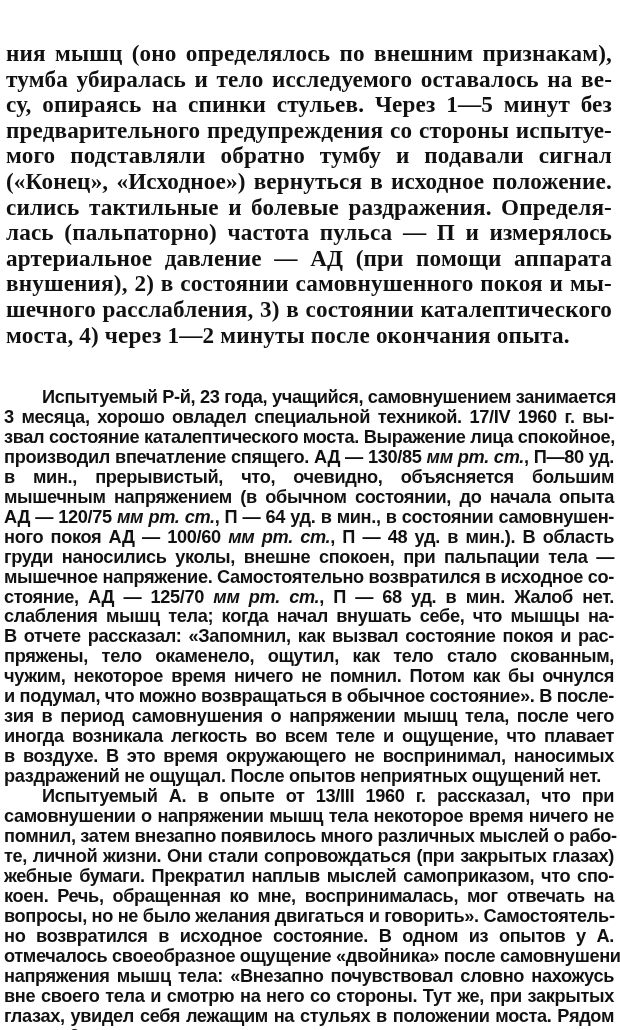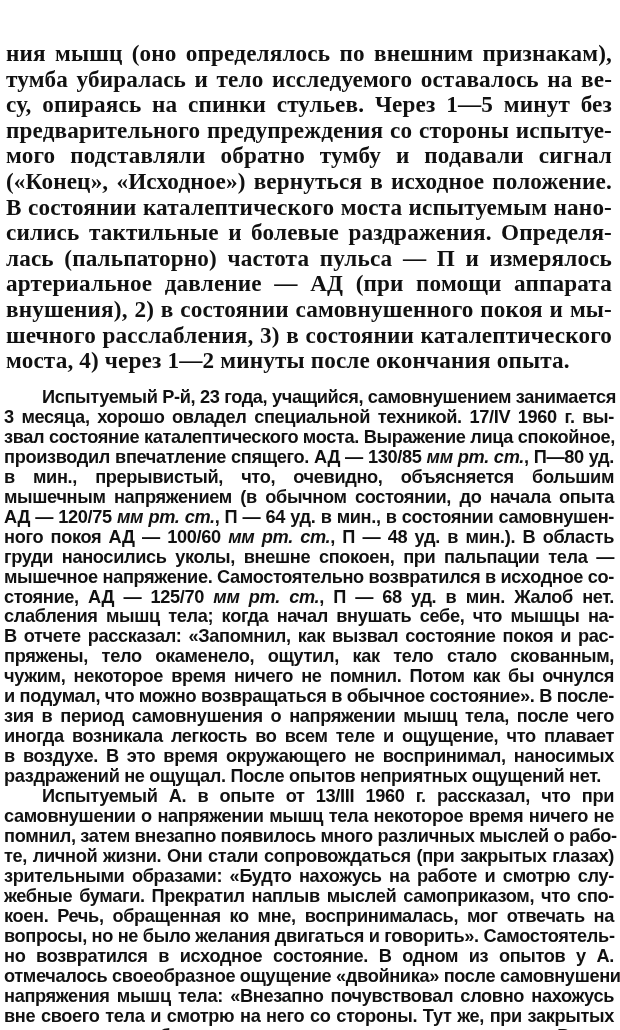--- a/index.html
+++ b/index.html
@@ -36,21 +36,20 @@
 <body>
 
 <div class="page">
   <div class="main-text">
     <span class="line">ния мышц (оно определялось по внешним признакам),</span>
     <span class="line">тумба убиралась и тело исследуемого оставалось на ве-</span>
     <span class="line">су, опираясь на спинки стульев. Через 1—5 минут без</span>
     <span class="line">предварительного предупреждения со стороны испытуе-</span>
     <span class="line">мого подставляли обратно тумбу и подавали сигнал</span>
     <span class="line">(«Конец», «Исходное») вернуться в исходное положение.</span>
-    <span class="line">В состоянии каталептического моста испытуемым нано-</span>
     <span class="line">сились тактильные и болевые раздражения. Определя-</span>
     <span class="line">лась (пальпаторно) частота пульса — П и измерялось</span>
     <span class="line">артериальное давление — АД (при помощи аппарата</span>
     <span class="line">внушения), 2) в состоянии самовнушенного покоя и мы-</span>
     <span class="line">шечного расслабления, 3) в состоянии каталептического</span>
     <span class="line last">моста, 4) через 1—2 минуты после окончания опыта.</span>
   </div>
 
   <div class="small-text">
     <span class="line indent">Испытуемый Р-й, 23 года, учащийся, самовнушением занимается</span>
@@ -70,21 +69,20 @@
     <span class="line">чужим, некоторое время ничего не помнил. Потом как бы очнулся</span>
     <span class="line">и подумал, что можно возвращаться в обычное состояние». В после-</span>
     <span class="line">зия в период самовнушения о напряжении мышц тела, после чего</span>
     <span class="line">иногда возникала легкость во всем теле и ощущение, что плавает</span>
     <span class="line">в воздухе. В это время окружающего не воспринимал, наносимых</span>
     <span class="line last">раздражений не ощущал. После опытов неприятных ощущений нет.</span>
     <span class="line indent">Испытуемый А. в опыте от 13/III 1960 г. рассказал, что при</span>
     <span class="line">самовнушении о напряжении мышц тела некоторое время ничего не</span>
     <span class="line">помнил, затем внезапно появилось много различных мыслей о рабо-</span>
     <span class="line">те, личной жизни. Они стали сопровождаться (при закрытых глазах)</span>
-    <span class="line">зрительными образами: «Будто нахожусь на работе и смотрю слу-</span>
     <span class="line">жебные бумаги. Прекратил наплыв мыслей самоприказом, что спо-</span>
     <span class="line">коен. Речь, обращенная ко мне, воспринималась, мог отвечать на</span>
     <span class="line">вопросы, но не было желания двигаться и говорить». Самостоятель-</span>
     <span class="line">но возвратился в исходное состояние. В одном из опытов у А.</span>
     <span class="line">отмечалось своеобразное ощущение «двойника» после самовнушения</span>
     <span class="line">напряжения мышц тела: «Внезапно почувствовал словно нахожусь</span>
     <span class="line">вне своего тела и смотрю на него со стороны. Тут же, при закрытых</span>
     <span class="line">глазах, увидел себя лежащим на стульях в положении моста. Рядом</span>
     <span class="line last">стояли 2 экспериментатора и смотрели на меня».</span>
   </div>

